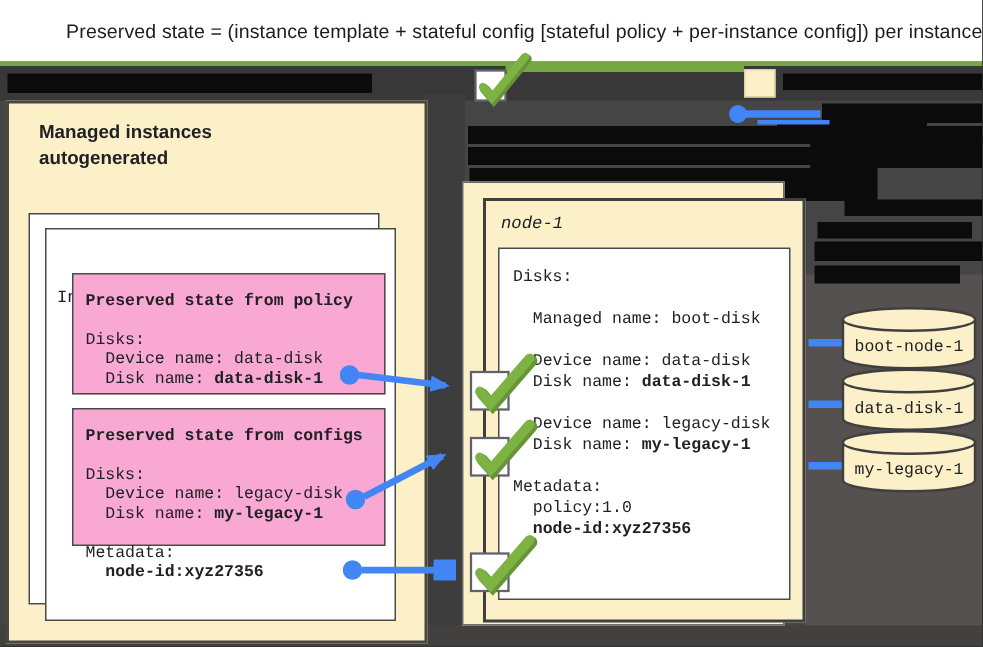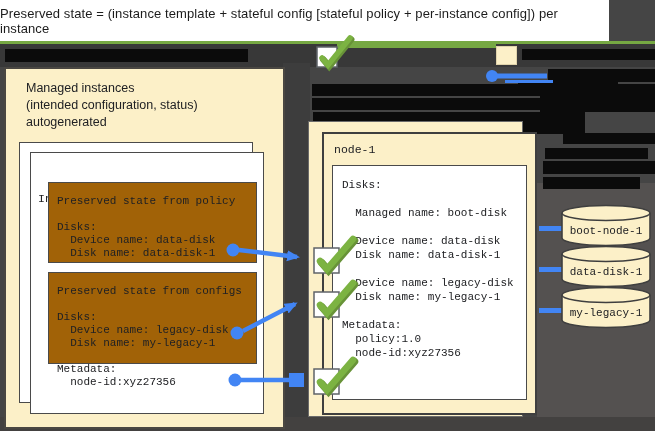--- a/index.html
+++ b/index.html
@@ -4,34 +4,34 @@
 <style>
   html,body{margin:0;padding:0;background:#222;}
   #stage{
     position:relative;width:655px;height:431px;overflow:hidden;
     background:#454545;
     font-family:"Liberation Sans","DejaVu Sans",sans-serif;
     color:#202124;
   }
   .abs{position:absolute;}
   .mono{font-family:"Liberation Mono","DejaVu Sans Mono",monospace;}
-  .bold{font-weight:400;}
+  .bold{font-weight:700;}
   .bar{position:absolute;background:#0b0b0b;}
   .cream{background:#FCF0C8;}
   .titlebar{
-    left:0;top:0;width:609px;height:41px;background:#ffffff;
+    left:0;top:0;width:655px;height:41px;background:#ffffff;
     display:flex;align-items:center;box-sizing:border-box;
-    font-size:13px;color:#1c1c1c;letter-spacing:0.1px;
+    font-size:13px;color:#1c1c1c;letter-spacing:0.1px;justify-content:flex-end;
   }
   .greenline{position:absolute;background:#76A843;}
   .panel{position:absolute;box-sizing:border-box;}
   .left-panel{left:4px;top:67px;width:281px;height:362px;border:2px solid #4a4742;}
   .lp-head{left:26px;top:80px;width:240px;font-size:12.5px;line-height:17px;}
   .whitebox{position:absolute;background:#ffffff;border:1.5px solid #4a4a4a;box-sizing:border-box;}
-  .innerbox{position:absolute;background:#a16207;border:1px solid #4a4a4a;box-sizing:border-box;
+  .innerbox{position:absolute;background:#f9a8d4;border:1px solid #4a4a4a;box-sizing:border-box;
     padding:12px 0 0 8px;}
   .mline{font-family:"Liberation Mono","DejaVu Sans Mono",monospace;
     font-size:11px;line-height:13px;height:13px;white-space:pre;color:#202124;}
   .rline{font-family:"Liberation Mono","DejaVu Sans Mono",monospace;
     font-size:11px;line-height:14px;height:14px;white-space:pre;color:#202124;}
   .boxtitle{position:absolute;font-size:11.5px;white-space:pre;}
   svg{display:block;}
 </style>
 </head>
 <body>
@@ -60,21 +60,20 @@
   <div class="bar" style="left:563px;top:133px;width:92px;height:11px;"></div>
   <div class="bar" style="left:545px;top:148px;width:103px;height:11px;"></div>
   <div class="bar" style="left:543px;top:161px;width:112px;height:13px;"></div>
   <div class="bar" style="left:543px;top:177px;width:97px;height:12px;"></div>
 
   <div class="abs cream" style="left:496px;top:46px;width:21px;height:19px;border:1px solid #e0d3ab;box-sizing:border-box;"></div>
 
   <div class="panel cream left-panel"></div>
   <div class="abs lp-head">
     <div class="bold">Managed instances</div>
-    <div>(intended configuration, status)</div>
     <div class="bold">autogenerated</div>
   </div>
 
   <div class="whitebox" style="left:19px;top:142px;width:234px;height:261px;"></div>
   <div class="whitebox" style="left:30px;top:152px;width:234px;height:262px;"></div>
   <div class="boxtitle mono" style="left:38px;top:172px;margin-top:20px;">Instance: node-1</div>
 
   <div class="innerbox" style="left:48px;top:182px;width:209px;height:81px;">
     <div class="mline bold">Preserved state from policy</div>
     <div class="mline"></div>
@@ -89,21 +88,21 @@
     <div class="mline">Disks:</div>
     <div class="mline">  Device name: legacy-disk</div>
     <div class="mline"><span>  Disk name: </span><span class="bold">my-legacy-1</span></div>
     <div class="mline"></div>
     <div class="mline">Metadata:</div>
     <div class="mline bold">  node-id:xyz27356</div>
   </div>
 
   <div class="panel cream" style="left:308px;top:121px;width:215px;height:296px;border:1.5px solid #6a6a6a;"></div>
   <div class="panel cream" style="left:322px;top:132px;width:215px;height:283px;border:2px solid #3f3f3f;"></div>
-  <div class="boxtitle mono" style="left:334px;top:143px;">node-1</div>
+  <div class="boxtitle mono" style="left:334px;top:143px;font-style:italic;">node-1</div>
 
   <div class="whitebox" style="left:332px;top:165px;width:195px;height:235px;padding:12px 0 0 9px;">
     <div class="rline">Disks:</div>
     <div class="rline"></div>
     <div class="rline">  Managed name: boot-disk</div>
     <div class="rline"></div>
     <div class="rline">  Device name: data-disk</div>
     <div class="rline"><span>  Disk name: </span><span class="bold">data-disk-1</span></div>
     <div class="rline"></div>
     <div class="rline">  Device name: legacy-disk</div>

